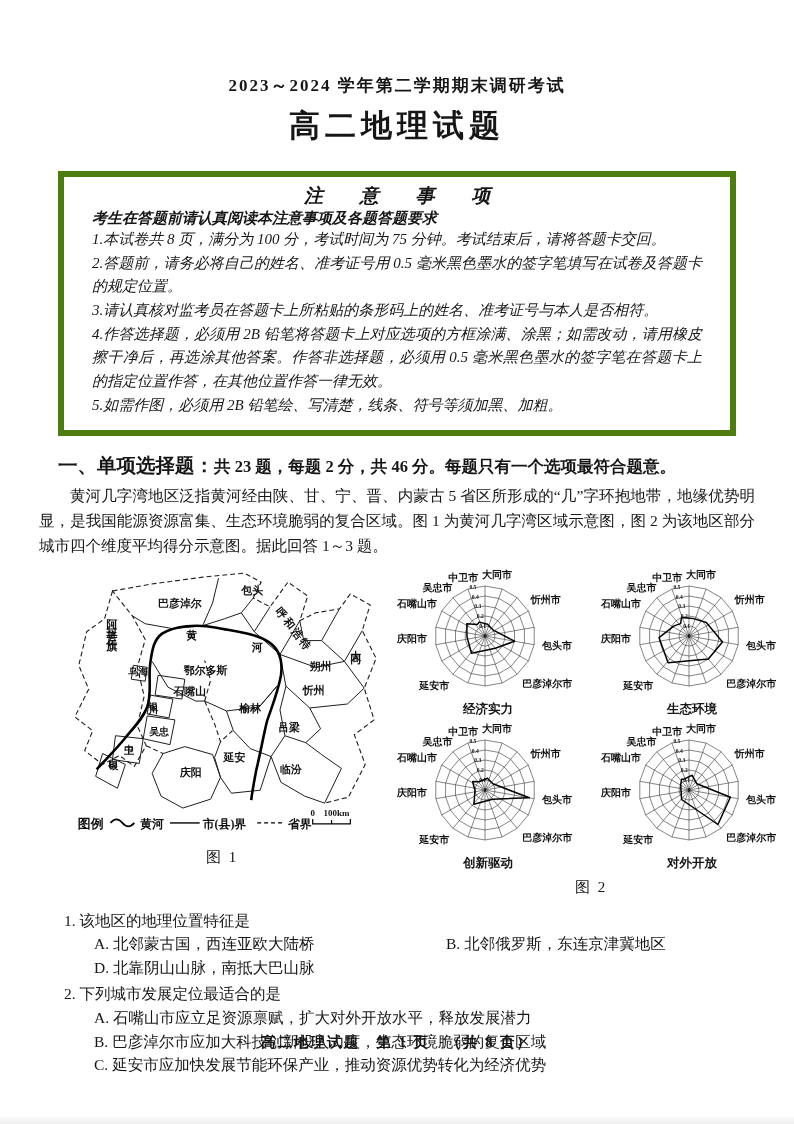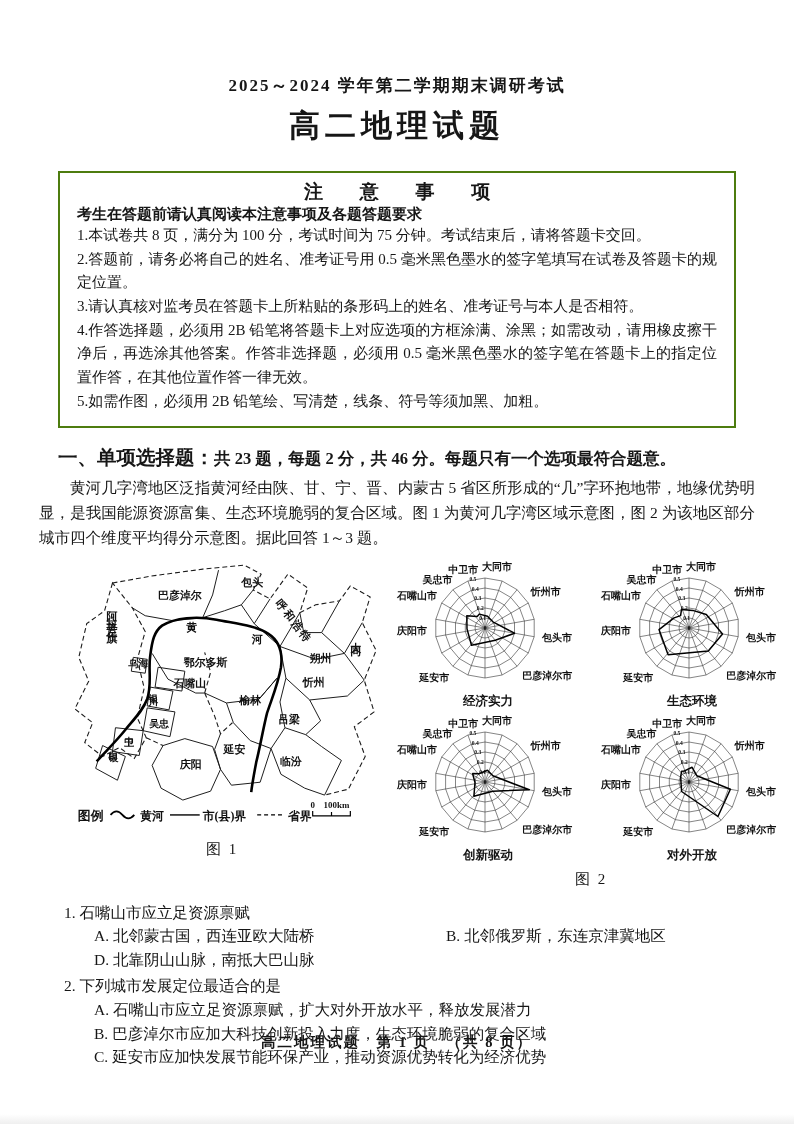--- a/index.html
+++ b/index.html
@@ -4,21 +4,21 @@
 <style>
   html,body{margin:0;padding:0;}
   body{
     width:794px;height:1124px;background:#ffffff;position:relative;overflow:hidden;
     font-family:"Liberation Serif","DejaVu Serif",serif;color:#161616;
     -webkit-font-smoothing:antialiased;
   }
   .header{padding-top:74px;}
   .exam-session{text-align:center;font-size:17px;font-weight:700;letter-spacing:2px;}
   .paper-title{text-align:center;font-size:31px;font-weight:800;letter-spacing:5px;margin-top:8px;}
-  .notice-box{margin:24px 58px 0;border:2px solid #4d7c0f;padding:6px 17px 12px;}
+  .notice-box{margin:24px 58px 0;border:6px solid #4d7c0f;padding:6px 28px 12px;font-style:italic;}
   .notice-title{text-align:center;font-size:19px;font-weight:700;letter-spacing:16px;text-indent:16px;}
   .notice-lead{font-size:15px;font-weight:700;margin-top:0;}
   .notice-item{font-size:15px;line-height:1.58;text-align:justify;}
   .section-heading{margin:16px 58px 0;font-size:16.5px;font-weight:700;}
   .section-heading .lead{font-size:19.5px;}
   .passage{margin:4px 39px 0;font-size:15.5px;line-height:1.62;text-indent:2em;text-align:justify;}
   .figures{display:flex;margin:10px 0 0 56px;align-items:flex-start;}
   .fig1-col{width:332px;}
   .fig2-col{width:402px;margin-left:2px;}
   .map-svg{width:332px;height:274px;display:block;overflow:visible;}
@@ -41,21 +41,21 @@
   .opt-label{margin-right:4px;}
   .footer{position:absolute;bottom:72px;left:0;width:100%;text-align:center;
     font-size:14.5px;font-weight:700;letter-spacing:2px;}
   .scan-shade{position:absolute;left:0;bottom:0;width:100%;height:10px;
     background:linear-gradient(to bottom,rgba(255,255,255,0),rgba(210,210,210,.35));}
 </style>
 </head>
 <body>
 
 <div class="header">
-  <div class="exam-session">2025～2024 学年第二学期期末调研考试</div>
+  <div class="exam-session">2023～2024 学年第二学期期末调研考试</div>
   <div class="paper-title">高二地理试题</div>
 </div>
 
 <div class="notice-box">
   <div class="notice-title">注 意 事 项</div>
   <div class="notice-lead">考生在答题前请认真阅读本注意事项及各题答题要求</div>
   <div class="notice-item">1.本试卷共 8 页，满分为 100 分，考试时间为 75 分钟。考试结束后，请将答题卡交回。</div>
   <div class="notice-item">2.答题前，请务必将自己的姓名、准考证号用 0.5 毫米黑色墨水的签字笔填写在试卷及答题卡的规定位置。</div>
   <div class="notice-item">3.请认真核对监考员在答题卡上所粘贴的条形码上的姓名、准考证号与本人是否相符。</div>
   <div class="notice-item">4.作答选择题，必须用 2B 铅笔将答题卡上对应选项的方框涂满、涂黑；如需改动，请用橡皮擦干净后，再选涂其他答案。作答非选择题，必须用 0.5 毫米黑色墨水的签字笔在答题卡上的指定位置作答，在其他位置作答一律无效。</div>
@@ -313,21 +313,21 @@
         <div class="radar-title">对外开放</div>
       </div>
     </div>
     <div class="fig-caption">图 2</div>
   </div>
 </div>
 
 <div class="questions">
   <div class="q-stem">
     <span>1.</span>
-    <span>石嘴山市应立足资源禀赋</span>
+    <span>该地区的地理位置特征是</span>
   </div>
   <div class="q-opts-2col">
     <div><span class="opt-label">A.</span><span>北邻蒙古国，西连亚欧大陆桥</span></div>
     <div><span class="opt-label">B.</span><span>北邻俄罗斯，东连京津冀地区</span></div>
     <div><span class="opt-label">D.</span><span>北靠阴山山脉，南抵大巴山脉</span></div>
   </div>
   <div class="q-stem">
     <span>2.</span>
     <span>下列城市发展定位最适合的是</span>
   </div>

